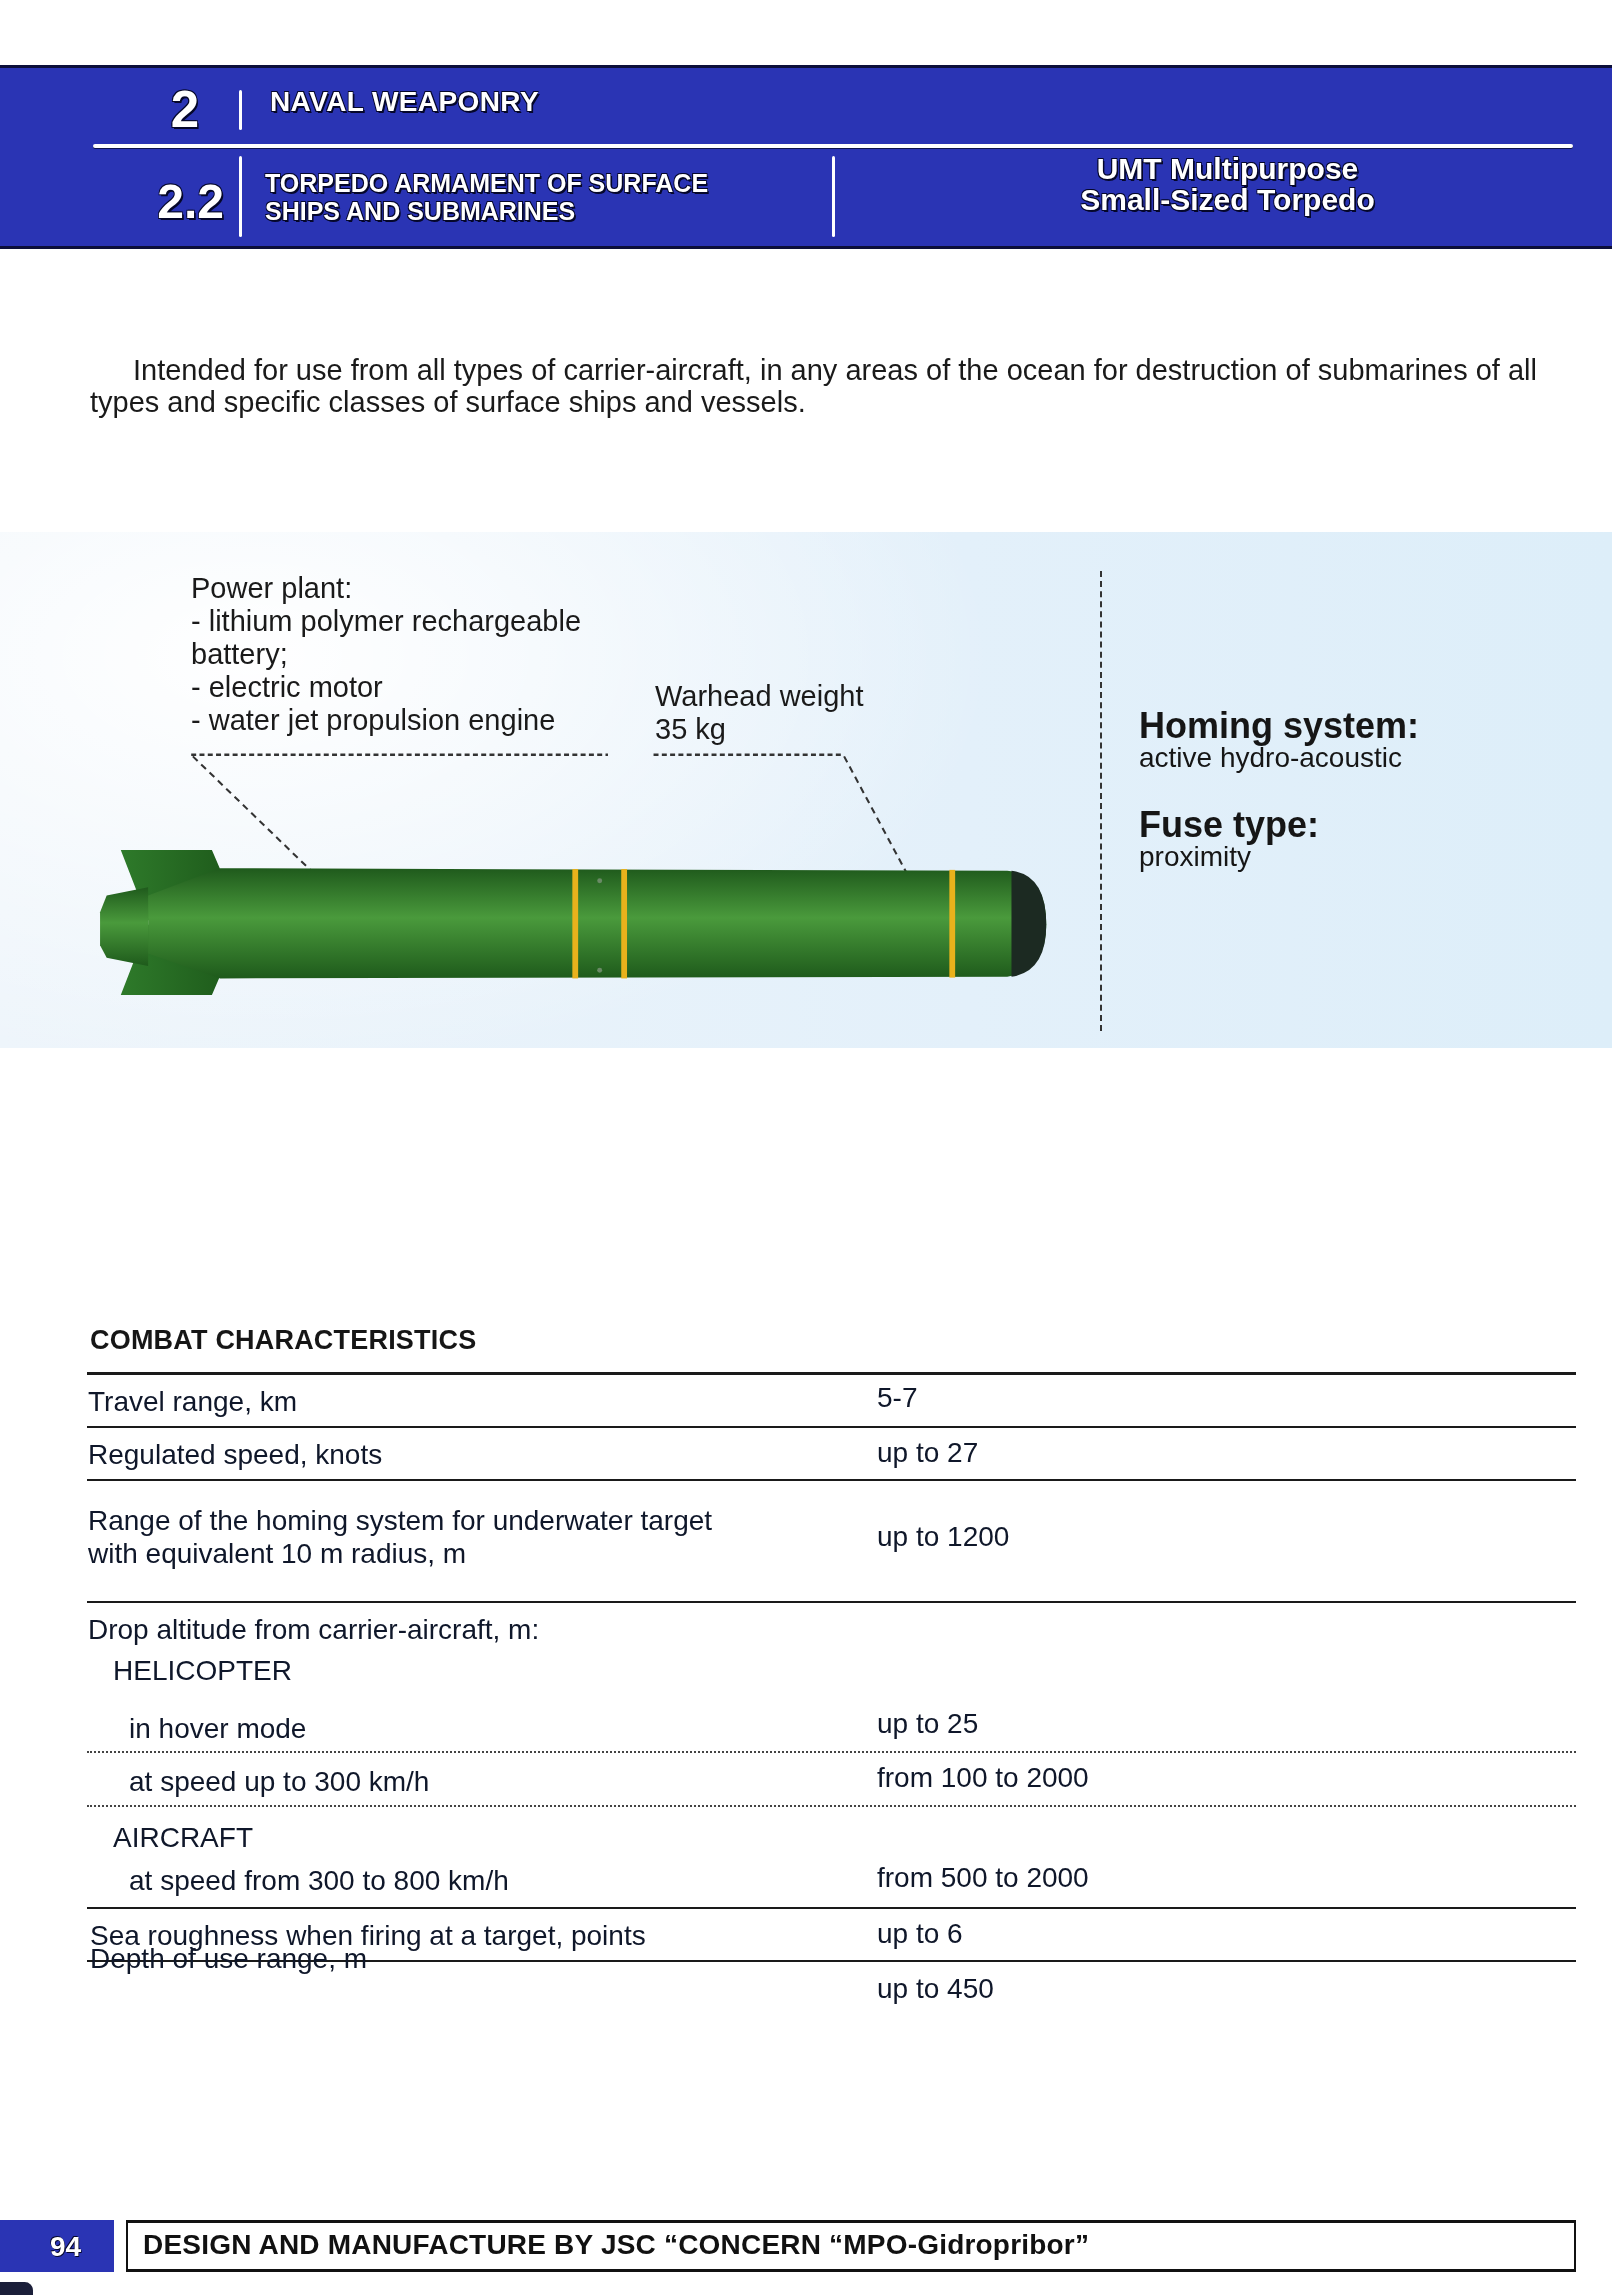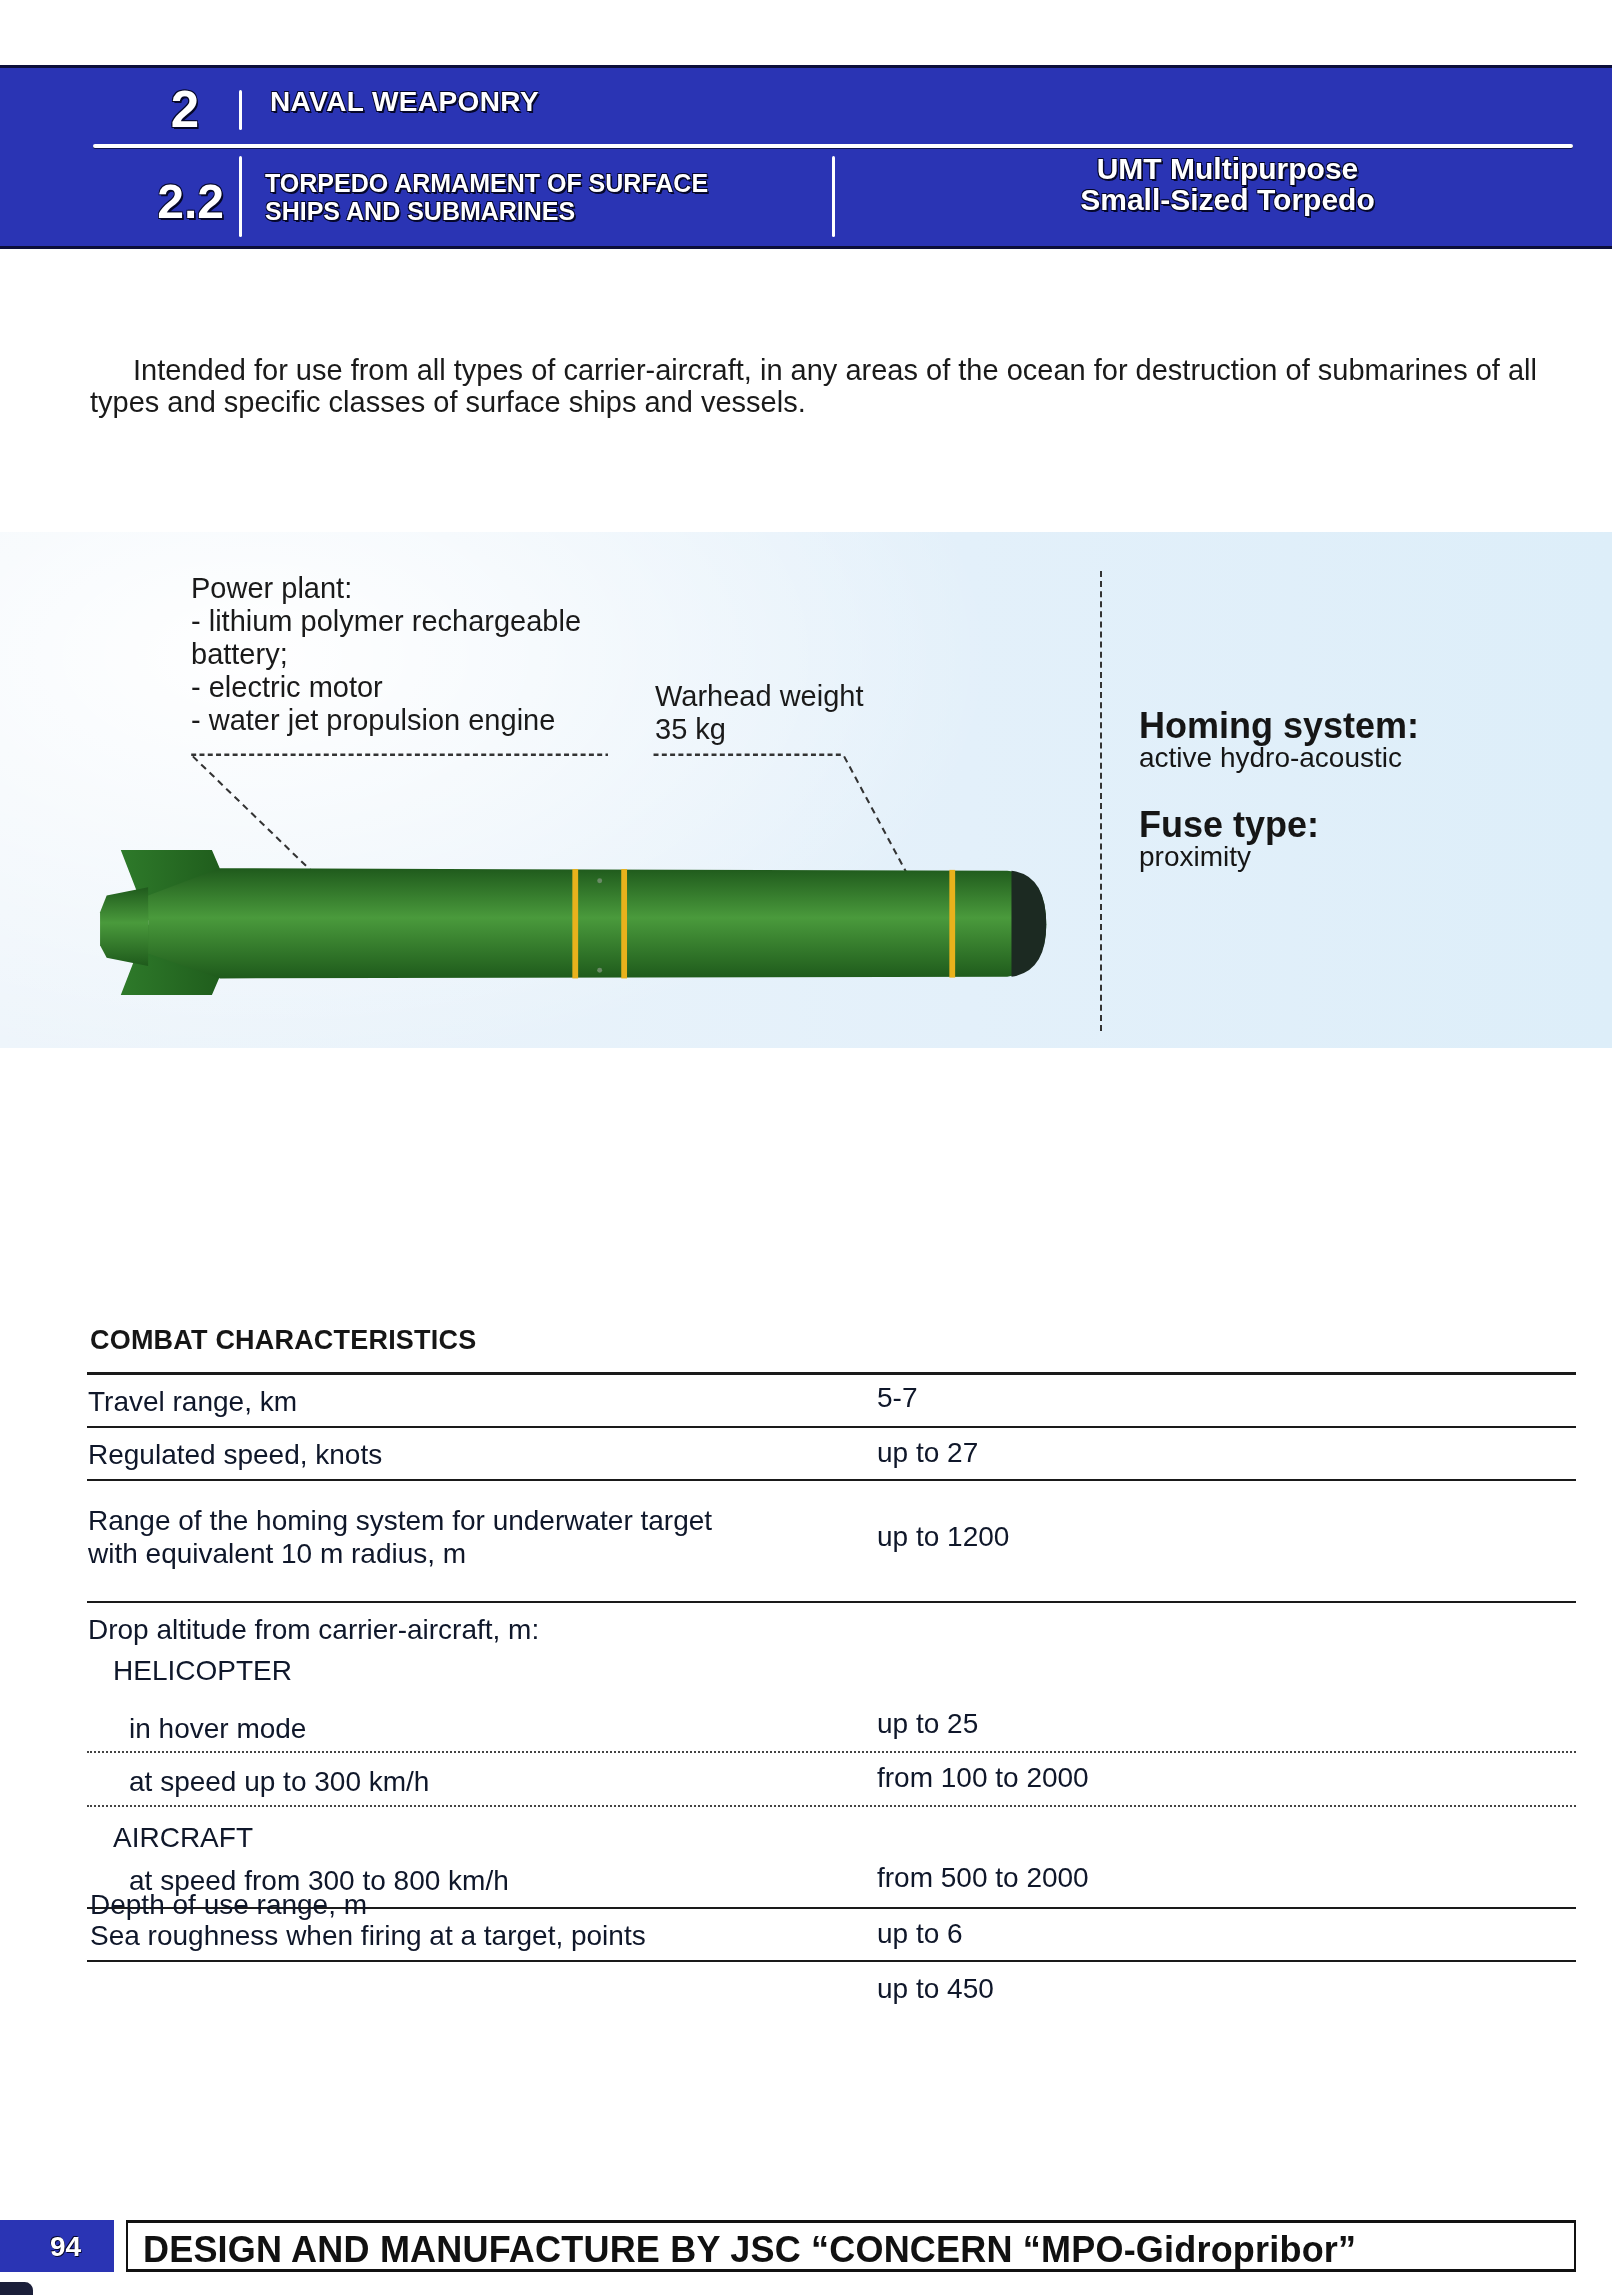--- a/index.html
+++ b/index.html
@@ -33,21 +33,21 @@
   .hline.thick { border-top-width:3.3px; }
   .dline { left:87px; width:1489px; height:0; border-top:2.5px dotted #444; }
   .cell { font-size:28px; line-height:33px; color:#0f172a; }
   .val { left:877px; }
   
   .page-box { left:0; top:2220px; width:114px; height:52px; background:#2a34b4; }
   .page-num { left:50px; top:2231px; font-size:28px; color:#fff; font-weight:bold;
               text-shadow:0.8px 0.8px 0 #05072a,-0.8px -0.8px 0 #05072a; }
   .footer-box { left:126px; top:2220px; width:1450px; height:52px; box-sizing:border-box;
                 border-top:3.3px solid #111; border-bottom:3.3px solid #111; border-left:2.5px solid #111; border-right:2.5px solid #111; }
-  .footer-text { left:143px; top:2229px; font-size:36px; font-weight:bold; color:#111; letter-spacing:0.2px; }
+  .footer-text { left:143px; top:2229px; font-size:28px; font-weight:bold; color:#111; letter-spacing:0.2px; }
   .corner-mark { left:0; top:2282px; width:33px; height:13.3px; background:#1b1f3a; border-radius:0 8.3px 0 0; }
 </style>
 </head>
 <body>
 
 <div class="abs header">
   <div class="abs hdr-text sec-num">2</div>
   <div class="abs vbar" style="left:239px;top:21.6px;height:40px;"></div>
   <div class="abs hdr-text sec-title">NAVAL WEAPONRY</div>
   <div class="abs hrule"></div>
@@ -161,21 +161,21 @@
 
 <div class="abs cell" style="left:113px;top:1821px;">AIRCRAFT</div>
 <div class="abs cell" style="left:129px;top:1864px;">at speed from 300 to 800 km/h</div>
 <div class="abs cell val" style="top:1861px;">from 500 to 2000</div>
 <div class="abs hline" style="top:1907px;"></div>
 
 <div class="abs cell" style="left:90px;top:1919px;">Sea roughness when firing at a target, points</div>
 <div class="abs cell val" style="top:1917px;">up to 6</div>
 <div class="abs hline" style="top:1960px;"></div>
 
-<div class="abs cell" style="left:90px;top:1888px;text-align:center;">Depth of use range, m</div>
+<div class="abs cell" style="left:90px;top:1942px;text-align:center;">Depth of use range, m</div>
 <div class="abs cell val" style="top:1972px;">up to 450</div>
 
 <div class="abs page-box"></div>
 <div class="abs page-num">94</div>
 <div class="abs footer-box"></div>
 <div class="abs footer-text">DESIGN AND MANUFACTURE BY JSC “CONCERN “MPO-Gidropribor”</div>
 <div class="abs corner-mark"></div>
 
 
 </body></html>

